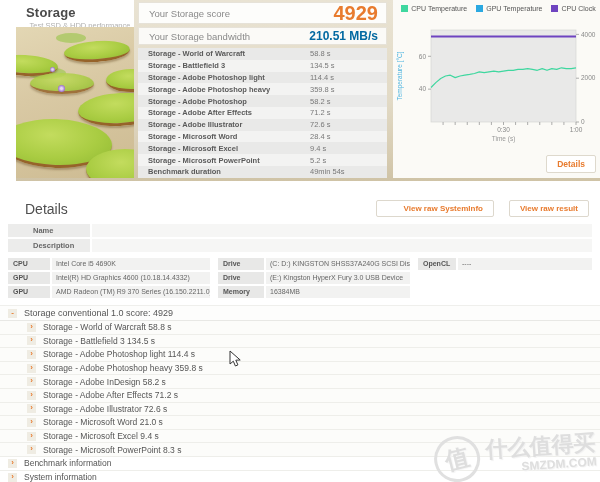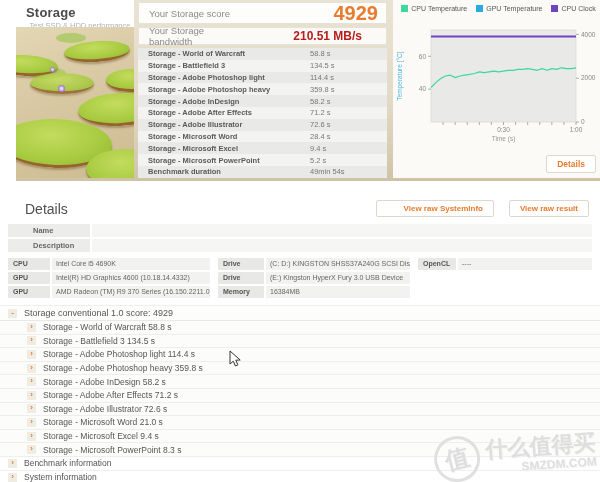--- a/index.html
+++ b/index.html
@@ -26,21 +26,21 @@
   .flower{position:absolute;width:7px;height:7px;border-radius:50%;
     background:radial-gradient(circle,#e6d7f2 20%,#9b6fd0 70%);}
   
   .score-panel{position:absolute;left:122px;top:0;width:249px;height:178px;}
   .score-row{position:absolute;left:0;right:0;height:22px;top:2px;background:#fdfdfb;
     border:1px solid #e6e2d8;box-sizing:border-box;display:flex;align-items:center;}
   .bandwidth-row{position:absolute;left:0;right:0;height:18px;top:27px;background:#fbfaf7;
     border:1px solid #e6e2d8;box-sizing:border-box;display:flex;align-items:center;gap:44px;}
   .score-label{font-size:9.5px;color:#8a8a8a;padding-left:10px;flex:1;}
   .score-value{font-size:20px;font-weight:bold;color:#e87b2e;padding-right:8px;}
-  .bandwidth-value{font-size:12px;font-weight:bold;color:#b91c1c;padding-right:24px;}
+  .bandwidth-value{font-size:12px;font-weight:bold;color:#0369a1;padding-right:8px;}
   .tests{position:absolute;left:0;right:0;top:48px;}
   .trow{height:11.8px;display:flex;align-items:center;}
   .trow:nth-child(odd){background:#e9e9e8;}
   .trow:nth-child(even){background:#f3f3f2;}
   .tl{width:162px;padding-left:10px;font-size:7.5px;font-weight:bold;color:#5a5a5a;white-space:nowrap;}
   .tv{font-size:7.5px;color:#787878;}
   
   .chart-panel{position:absolute;left:377px;top:0;width:211px;height:178px;background:#fbfaf6;}
   .legend{display:flex;justify-content:center;gap:9px;padding-top:5px;}
   .legend-item{display:flex;align-items:center;gap:3px;cursor:default;}
@@ -138,21 +138,21 @@
         </div>
       <div class="trow">
           <span class="tl">Storage - Adobe Photoshop light</span>
           <span class="tv">114.4 s</span>
         </div>
       <div class="trow">
           <span class="tl">Storage - Adobe Photoshop heavy</span>
           <span class="tv">359.8 s</span>
         </div>
       <div class="trow">
-          <span class="tl">Storage - Adobe InDesign</span>
+          <span class="tl">Storage - Adobe Photoshop</span>
           <span class="tv">58.2 s</span>
         </div>
       <div class="trow">
           <span class="tl">Storage - Adobe After Effects</span>
           <span class="tv">71.2 s</span>
         </div>
       <div class="trow">
           <span class="tl">Storage - Adobe Illustrator</span>
           <span class="tv">72.6 s</span>
         </div>

